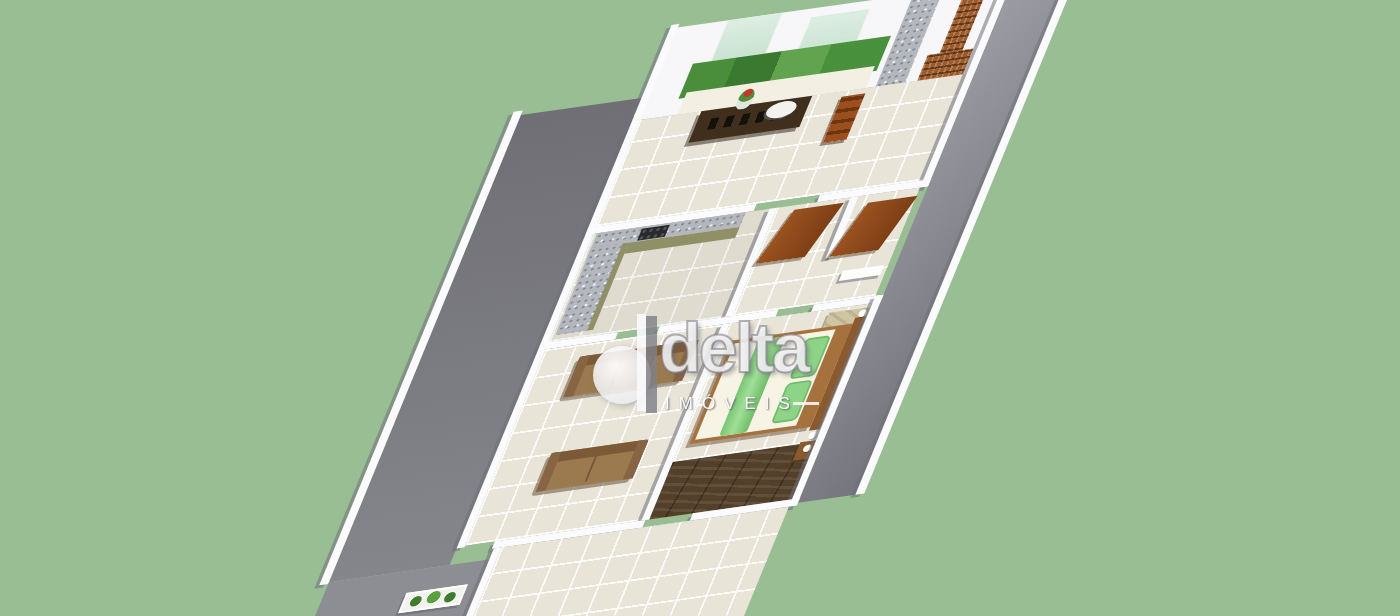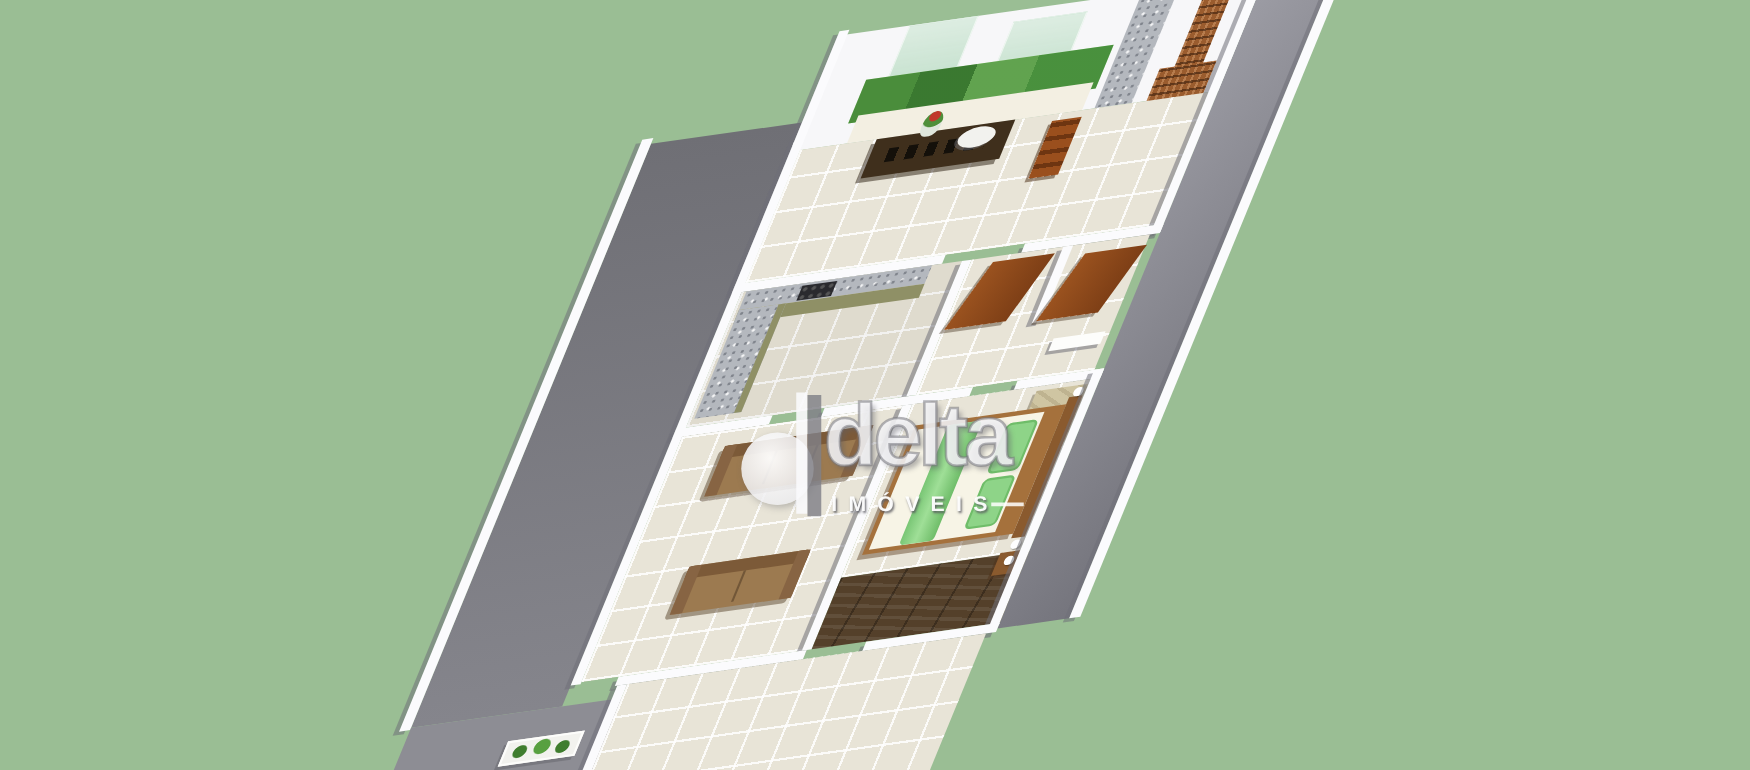--- a/index.html
+++ b/index.html
@@ -94,21 +94,21 @@
     box-shadow:2px 2px 6px rgba(90,90,95,.35);}
   .wm-bar-white{left:52px;top:0;width:9px;height:97px;background:rgba(250,250,252,.9);}
   .wm-bar-gray{left:61px;top:2px;width:11px;height:97px;background:rgba(128,128,136,.82);}
   .wm-brand{
     left:74px;top:-6px;font-size:70px;line-height:1.15;font-weight:bold;letter-spacing:-3px;
     color:rgba(242,242,245,.88);
     -webkit-text-stroke:2px rgba(120,120,128,.55);
     text-shadow:3px 3px 4px rgba(95,95,102,.45);
   }
   .wm-sub{
-    left:80px;top:80px;font-size:17px;font-weight:bold;letter-spacing:9px;
+    left:80px;top:80px;font-size:17px;font-weight:normal;letter-spacing:9px;
     color:rgba(255,255,255,.95);
     text-shadow:1px 1px 2px rgba(85,85,92,.9);
   }
   .wm-rule{left:208px;top:88px;width:26px;height:3px;background:rgba(255,255,255,.85);}
 </style>
 </head>
 <body>
 
 <div id="scene">
 

